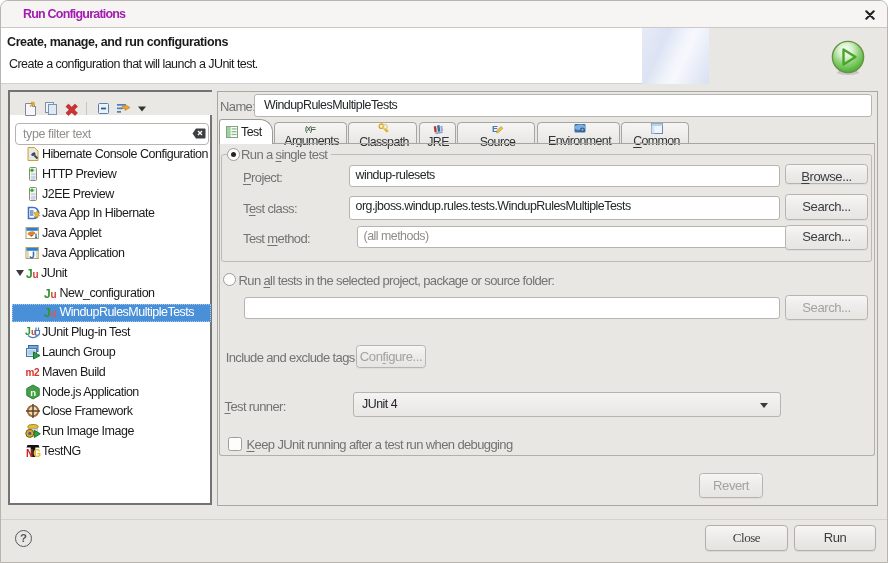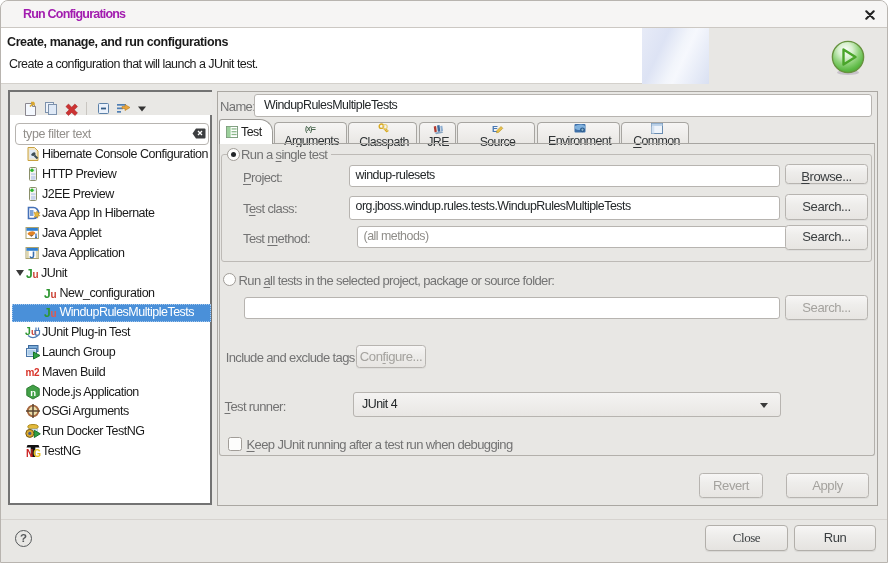--- a/index.html
+++ b/index.html
@@ -223,31 +223,31 @@
           <path d="M8 1L14.2 4.5V11.5L8 15L1.8 11.5V4.5z" fill="#43a047" stroke="#2d7d31"></path>
           <text x="5.2" y="11.5" font-family="Liberation Sans" font-size="9.5" font-weight="bold" fill="#fff">n</text>
         </svg>
       <span>Node.js Application</span>
       </div>
     <div class="trow" style="left:12.5px;top:309.9px">
       <svg width="16" height="16" viewBox="0 0 16 16">
           <circle cx="8" cy="8" r="5.3" fill="#ecdfa9" stroke="#a5673f" stroke-width="1.8"></circle>
           <path d="M1 8h14M8 1v14" stroke="#5a4632" stroke-width="1.5"></path>
         </svg>
-      <span>OSGi Arguments</span>
+      <span>Close Framework</span>
       </div>
     <div class="trow" style="left:12.5px;top:329.7px">
       <svg width="16" height="16" viewBox="0 0 16 16">
           <ellipse cx="8" cy="3.8" rx="5.2" ry="2.3" fill="#e2b93b" stroke="#ad8a1f"></ellipse>
           <rect x="3.5" y="6" width="9" height="3" fill="#dceafa" stroke="#9db8d8" stroke-width="0.6"></rect>
           <circle cx="4.8" cy="10.4" r="4" fill="#d9a92f" stroke="#7a5a10"></circle>
           <circle cx="4.8" cy="10.4" r="1.6" fill="#4a5d8a"></circle>
           <path d="M9.3 7.3l6 3.5-6 3.7z" fill="#2fa042" stroke="#17722a"></path>
         </svg>
-      <span>Run Docker TestNG</span>
+      <span>Run Image Image</span>
       </div>
     <div class="trow" style="left:12.5px;top:349.5px">
       <svg width="16" height="16" viewBox="0 0 16 16">
           <path d="M2.5 2h11l1 2.5h-4.2V14H5.7V4.5H1.5z" fill="#111"></path>
           <text x="1" y="14" font-family="Liberation Sans" font-size="10" font-weight="bold" fill="#cc2222">N</text>
           <text x="8.3" y="14" font-family="Liberation Sans" font-size="10" font-weight="bold" fill="#e8c022">G</text>
         </svg>
       <span>TestNG</span>
       </div>
   </div>
@@ -341,19 +341,18 @@
   <div id="lowercontent">
     <div class="lbl" style="left:224.7px;top:348.5px">Include and exclude tags:</div>
     <div class="btn dis" style="left:355px;top:344px;width:70px;height:23px;line-height:21px;">Con<u>f</u>igure...</div>
     <div class="lbl" style="left:223.5px;top:398px"><u>T</u>est runner:</div>
     <div class="abs" id="combo">JUnit 4</div>
     <div class="cbox" style="left:226.5px;top:435.5px"></div>
     <div class="lbl" style="left:245.5px;top:435.5px"><u>K</u>eep JUnit running after a test run when debugging</div>
   </div>
 
   <div class="btn dis" style="left:698px;top:472px;width:64px;height:25px;line-height:23px;">Revert</div>
-  <div class="btn dis" style="left:785px;top:472px;width:83px;height:25px;line-height:23px;">Apply</div>
 
   <div class="abs" id="botsep"></div>
   <div class="abs" id="helpc">?</div>
   <div class="bbtn" style="left:704px;width:83px;font-family:Liberation Serif, serif;">Close</div>
   <div class="bbtn" style="left:793px;width:82px;">Run</div>
 </div>
 
 </body></html>

